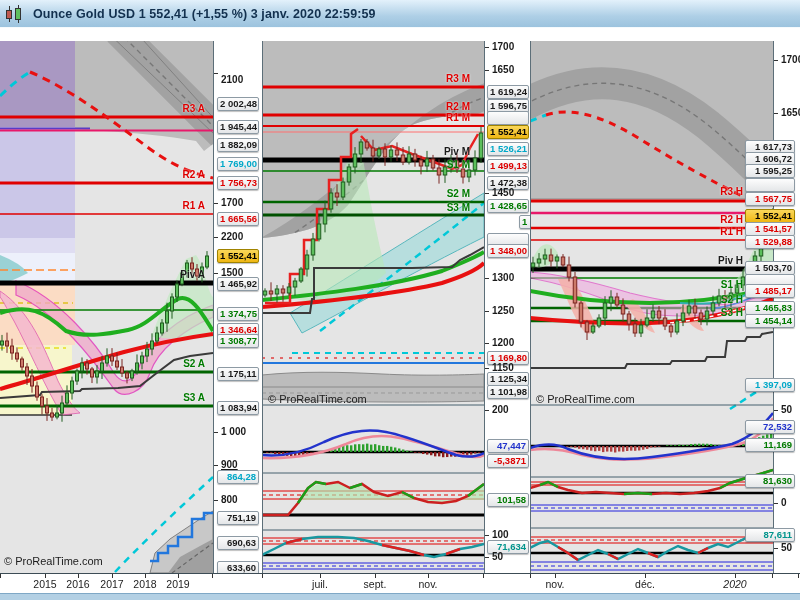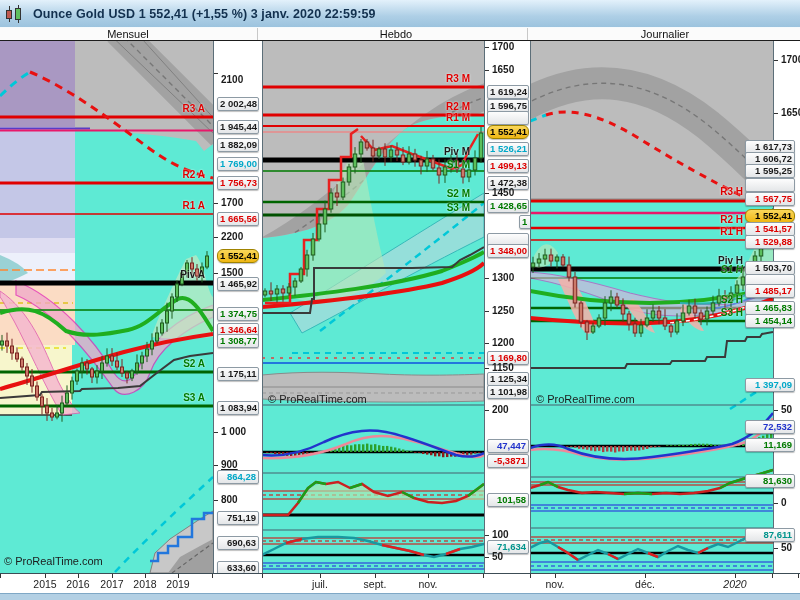--- a/index.html
+++ b/index.html
@@ -13,29 +13,29 @@
   .tb-icon .cndl{position:absolute;width:6px;border:1px solid #333;box-sizing:border-box;}
   .tb-icon .wick{position:absolute;width:1px;background:#333;}
   .tb-title{font-size:12.5px;font-weight:bold;color:#12304e;margin-left:6px;letter-spacing:.1px;}
   .tb-site{margin-left:auto;font-size:12.5px;font-weight:bold;color:#12304e;padding-right:7px;}
   
   .headerbar{position:absolute;left:0;top:28px;width:800px;height:12px;background:#fbfbfb;
     border-bottom:1px solid #1d1d1d;box-sizing:content-box;}
   .hdr{position:absolute;top:0;font-size:11px;line-height:12px;color:#111;transform:translateX(-50%);}
   .hdr-sep{position:absolute;top:0;width:1px;height:12px;background:#c8c8c8;}
   
-  .chart{position:absolute;top:41px;height:532px;background:#5eead4;}
+  .chart{position:absolute;top:41px;height:532px;background:#e5e5e5;}
   .chart svg{position:absolute;left:0;top:0;}
   .axis{position:absolute;top:41px;height:532px;background:#fff;border-left:1px solid #5c6e78;box-sizing:border-box;}
   .tickmark{position:absolute;left:0;width:4px;height:1px;background:#333;}
   .ticktext{position:absolute;font-size:10px;font-weight:bold;color:#1c1c1c;white-space:pre;}
   .pbox{position:absolute;font-size:9.5px;font-weight:bold;white-space:pre;
     border:1px solid #8d9aa4;border-radius:2px;background:linear-gradient(#fdfdfd,#e4e6e8);
     padding:0 2px;height:12px;line-height:12px;text-align:right;box-shadow:0 1px 1px rgba(0,0,0,.25);}
-  .pbox.hl{background:linear-gradient(#fad75a,#efb713);border-color:#a08300;color:#000;border-radius:6px;}
+  .pbox.hl{background:linear-gradient(#fad75a,#efb713);border-color:#a08300;color:#000;}
   .c-k{color:#1a1a1a}.c-r{color:#dd0000}.c-g{color:#007a00}.c-c{color:#00a8c8}
   .c-bl{color:#2233cc}.c-te{color:#00948c}.c-w{color:#999}
   .pivlab{position:absolute;font-size:10px;font-weight:bold;white-space:pre;text-shadow:0 0 2px #fff;}
   .copyright{position:absolute;font-size:11px;color:#1c1c1c;white-space:pre;}
   
   .xaxis{position:absolute;left:0;top:573px;width:800px;height:19px;background:#fff;
     border-top:1px solid #3c4c55;box-sizing:content-box;}
   .xlab{position:absolute;top:4px;font-size:10.5px;color:#1c1c1c;transform:translateX(-50%);}
   .xtick{position:absolute;top:0;width:1px;height:4px;background:#333;}
   .bottomstrip{position:absolute;left:0;top:593px;width:800px;height:7px;background:#b3d0e4;border-top:1px solid #7fa8c6;box-sizing:border-box;}
@@ -48,27 +48,20 @@
   <div class="titlebar">
     <div class="tb-icon">
       <div class="wick" style="left:4px;top:2px;height:16px;"></div>
       <div class="cndl" style="left:1px;top:6px;height:9px;background:#c05a50;"></div>
       <div class="wick" style="left:13px;top:1px;height:18px;"></div>
       <div class="cndl" style="left:10px;top:4px;height:12px;background:#5fbf5f;"></div>
     </div>
     <span class="tb-title">Ounce Gold USD 1 552,41 (+1,55 %) 3 janv. 2020 22:59:59</span>
   </div>
 
-  <div class="headerbar">
-    <span class="hdr" style="left:128px">Mensuel</span>
-    <span class="hdr" style="left:396px">Hebdo</span>
-    <span class="hdr" style="left:665px">Journalier</span>
-    <span class="hdr-sep" style="left:257px"></span>
-    <span class="hdr-sep" style="left:527px"></span>
-  </div>
 
   <div class="chart" style="left:0;width:213px" id="chart1">
     <svg width="213" height="532" viewBox="0 0 213 532">
       <defs>
           <clipPath id="clipG1">
             <path d="M0,0 H213 V103 L204,110 L196,100 C140,90 60,87 0,86 Z"></path>
           </clipPath>
         </defs>
       <path d="M0,0 H213 V103 L204,110 L196,100 C140,90 60,87 0,86 Z" fill="#bcbcbc"></path>
       <g clip-path="url(#clipG1)">
@@ -711,21 +704,21 @@
       <polyline points="78,513 88,518" stroke="#dd2020" stroke-width="2.5" fill="none"></polyline>
       <polyline points="118,512 128,516" stroke="#dd2020" stroke-width="2.5" fill="none"></polyline>
       <polyline points="168,512 178,507" stroke="#dd2020" stroke-width="2.5" fill="none"></polyline>
       <line x1="0.5" y1="0" x2="0.5" y2="532" stroke="#5c6e78" stroke-width="1"></line>
     </svg>
     <div class="pivs">
         <span class="pivlab c-r" style="right: 30px; top: 145px;">R3 H</span>
         <span class="pivlab c-r" style="right: 30px; top: 173px;">R2 H</span>
         <span class="pivlab c-r" style="right: 30px; top: 185px;">R1 H</span>
         <span class="pivlab c-k" style="right: 30px; top: 214px;">Piv H</span>
-        <span class="pivlab c-g" style="right: 30px; top: 223px; font-style: italic;">S1 H</span>
+        <span class="pivlab c-g" style="right: 30px; top: 238px;">S1 H</span>
         <span class="pivlab c-g" style="right: 30px; top: 253px;">S2 H</span>
         <span class="pivlab c-g" style="right: 30px; top: 266px;">S3 H</span>
       </div>
     <span class="copyright" style="left:6px;top:352px">© ProRealTime.com</span>
   </div>
   <div class="axis" style="left:773px;width:27px" id="axis3">
       <span class="tickmark" style="top: 19px;"></span>
       <span class="ticktext c-k" style="left: 7px; top: 13px;">1700</span>
       <span class="tickmark" style="top: 72px;"></span>
       <span class="ticktext c-k" style="left: 7px; top: 66px;">1650</span>

